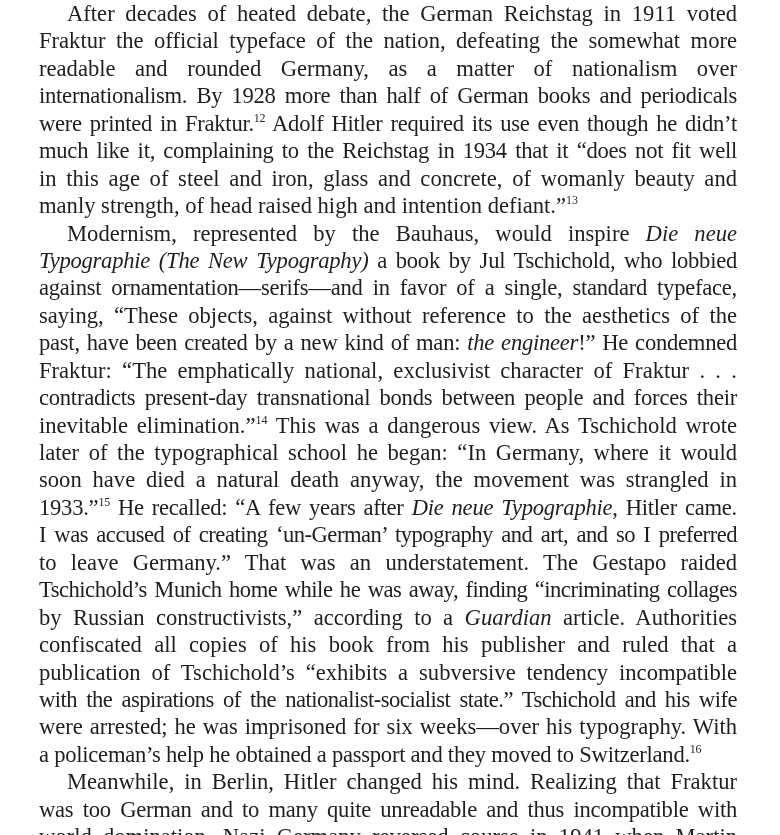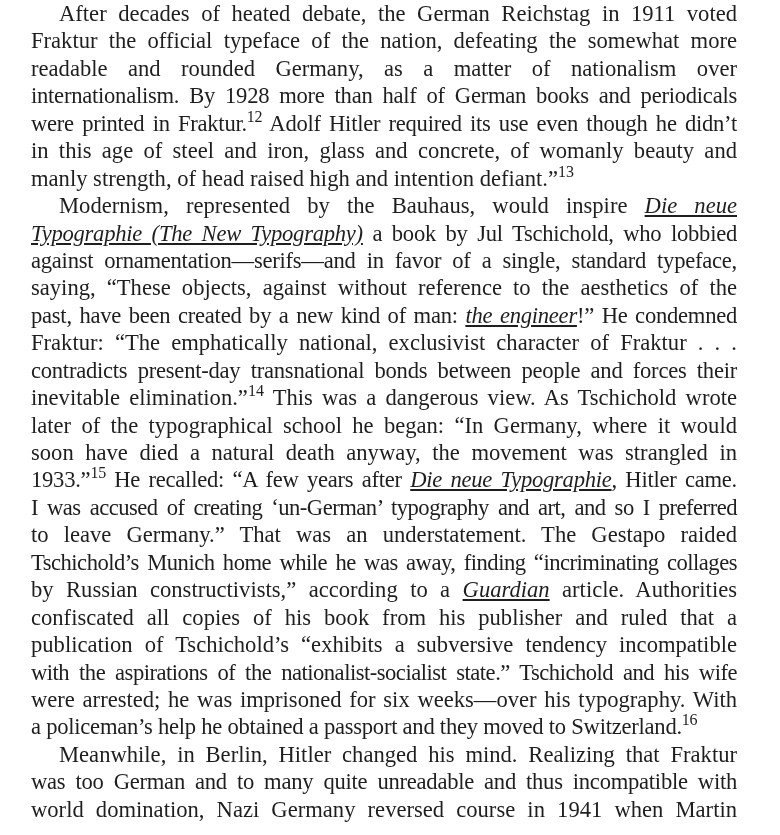--- a/index.html
+++ b/index.html
@@ -4,40 +4,41 @@
 <style>
   html, body { margin: 0; padding: 0; background: #ffffff; }
   body { width: 780px; height: 835px; overflow: hidden; }
   .page {
     position: absolute; left: 31px; top: 0px; width: 706px;
     font-family: "Liberation Serif", "DejaVu Serif", serif;
     font-size: 22.6px; line-height: 27.45px; color: #1e1e1e;
   }
   .line {
     display: block; height: 27.45px; white-space: nowrap;
-    text-align: justify; text-align-last: justify;
+    text-align: justify; text-align-last: justify; margin-left: 8px;
   }
   .line.last { text-align: center; text-align-last: left; }
   .line.indent { padding-left: 28px; }
   .line.tight { letter-spacing: -0.25px; }
   .line.tighter { letter-spacing: -0.5px; }
-  i { font-style: italic; text-decoration: underline; }
-  sup { font-size: 16px; vertical-align: 9px; line-height: 0; }
+  i { font-style: italic; }
+  sup { font-size: 12px; vertical-align: 9px; line-height: 0; }
 </style>
 </head>
 <body>
 
 <div class="page">
 
   <div>
     <span class="line indent">After decades of heated debate, the German Reichstag in 1911 voted</span>
     <span class="line">Fraktur the official typeface of the nation, defeating the somewhat more</span>
     <span class="line">readable and rounded Germany, as a matter of nationalism over</span>
     <span class="line tight">internationalism. By 1928 more than half of German books and periodicals</span>
     <span class="line tight"><span>were printed in Fraktur.</span><sup>12</sup><span> Adolf Hitler required its use even though he didn’t</span></span>
+    <span class="line tight">much like it, complaining to the Reichstag in 1934 that it “does not fit well</span>
     <span class="line">in this age of steel and iron, glass and concrete, of womanly beauty and</span>
     <span class="line last"><span>manly strength, of head raised high and intention defiant.”</span><sup>13</sup></span>
   </div>
 
   <div>
     <span class="line indent"><span>Modernism, represented by the Bauhaus, would inspire </span><i>Die neue</i></span>
     <span class="line tight"><i>Typographie (The New Typography)</i><span> a book by Jul Tschichold, who lobbied</span></span>
     <span class="line tight">against ornamentation—serifs—and in favor of a single, standard typeface,</span>
     <span class="line">saying, “These objects, against without reference to the aesthetics of the</span>
     <span class="line tight"><span>past, have been created by a new kind of man: </span><i>the engineer</i><span>!” He condemned</span></span>

